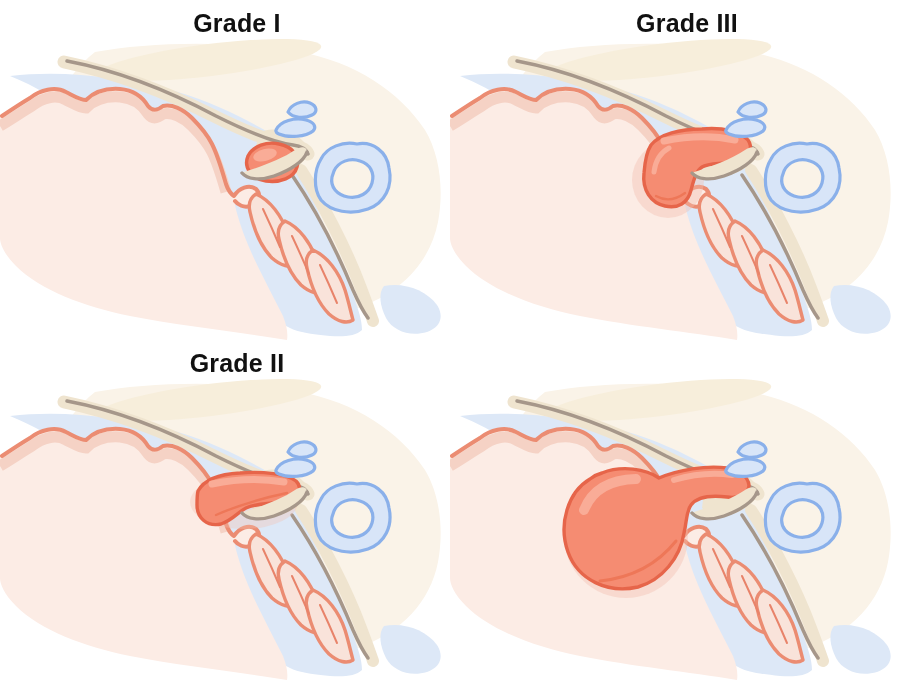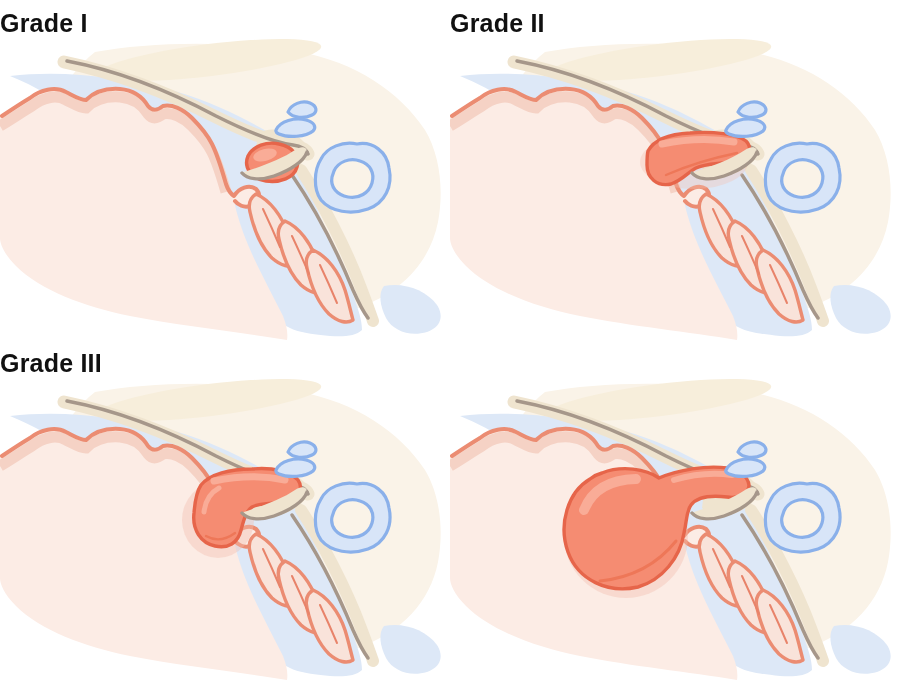--- a/index.html
+++ b/index.html
@@ -33,25 +33,27 @@
   .grid{
     width:900px;height:680px;
     display:grid;
     grid-template-columns:450px 450px;
     grid-template-rows:340px 340px;
   }
   .panel{position:relative;width:450px;height:340px;}
   .panel-title{
     position:relative;z-index:2;
     margin:0;padding-top:9px;
+    text-align:center;
     font-weight:700;
     font-size:25px;
     letter-spacing:0.2px;
     color:var(--label-color);
     font-family:"Liberation Sans", sans-serif;
+    padding-left:24px;
   }
   .panel svg.art{
     position:absolute;left:0;top:0;z-index:1;
     width:450px;height:340px;display:block;
   }
   .defs-holder{position:absolute;width:0;height:0;overflow:hidden;}
 </style>
 </head>
 <body>
 
@@ -175,40 +177,40 @@
     <h2 class="panel-title">Grade I</h2>
     <svg class="art" viewBox="0 0 450 340">
       <use href="#anat"></use>
       <use href="#mass-1"></use>
       <use href="#flap"></use>
       <use href="#vessels"></use>
     </svg>
   </section>
 
   <section class="panel">
+    <h2 class="panel-title">Grade III</h2>
+    <svg class="art" viewBox="0 0 450 340">
+      <use href="#anat"></use>
+      <use href="#mass-3"></use>
+      <use href="#flap"></use>
+      <use href="#vessels"></use>
+    </svg>
+  </section>
+
+  <section class="panel">
     <h2 class="panel-title">Grade II</h2>
     <svg class="art" viewBox="0 0 450 340">
       <use href="#anat"></use>
       <use href="#mass-2"></use>
       <use href="#flap"></use>
       <use href="#vessels"></use>
     </svg>
   </section>
 
   <section class="panel">
-    <h2 class="panel-title">Grade III</h2>
-    <svg class="art" viewBox="0 0 450 340">
-      <use href="#anat"></use>
-      <use href="#mass-3"></use>
-      <use href="#flap"></use>
-      <use href="#vessels"></use>
-    </svg>
-  </section>
-
-  <section class="panel">
     <svg class="art" viewBox="0 0 450 340">
       <use href="#anat"></use>
       <use href="#mass-4"></use>
       <use href="#flap"></use>
       <use href="#vessels"></use>
     </svg>
   </section>
 
 </div>
 

